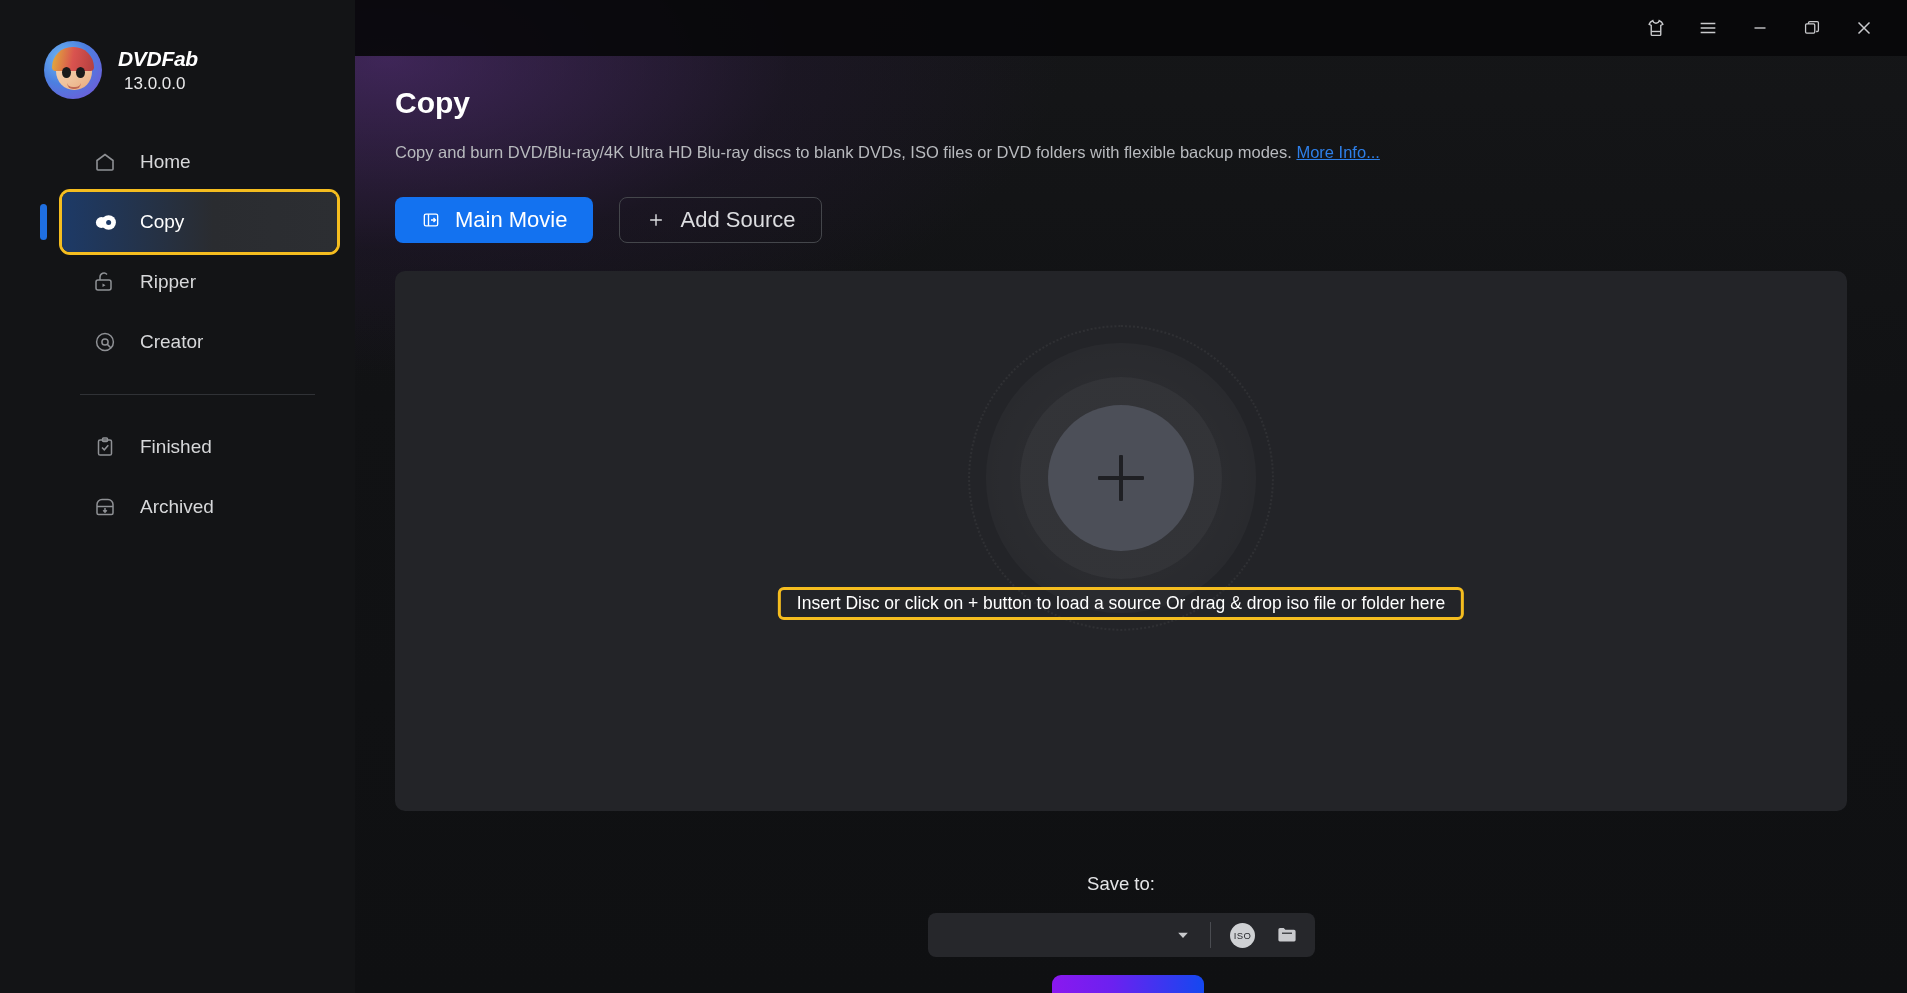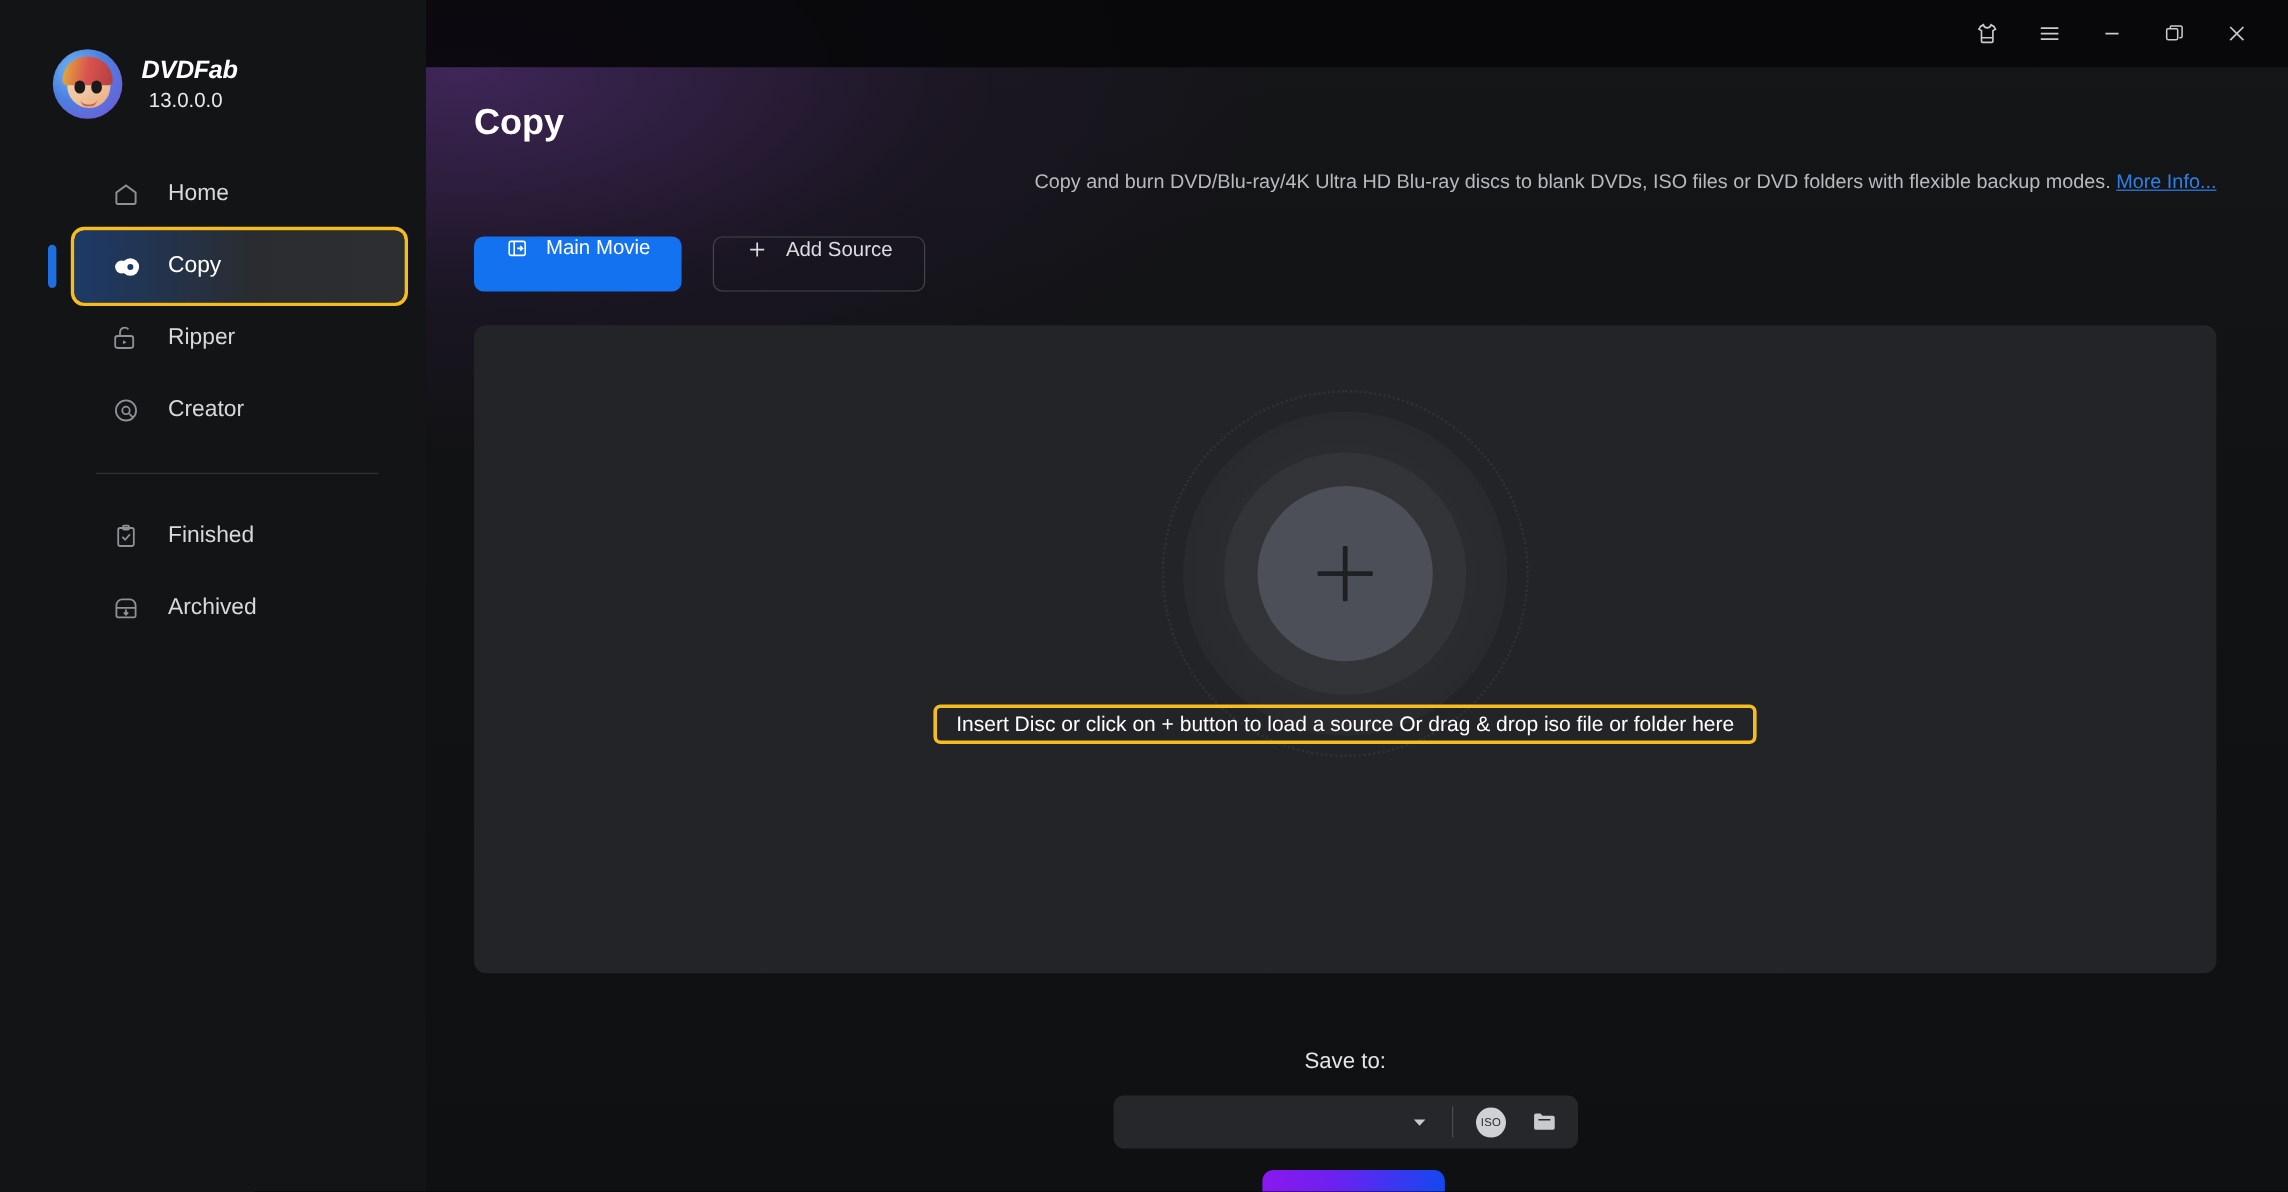--- a/index.html
+++ b/index.html
@@ -162,36 +162,35 @@
     color: #ffffff;
     font-size: 30px;
     font-weight: bold;
     margin-bottom: 22px;
   }
   .page-desc {
     color: #b8babe;
     font-size: 16.5px;
     margin-bottom: 34px;
     line-height: 1.3;
-    text-align: right;
   }
   .page-desc a {
     color: #2e7fe8;
     text-decoration: underline;
   }
 
   .btn-row { display: flex; gap: 26px; margin-bottom: 28px; }
   .btn {
     height: 46px;
     display: inline-flex;
-    align-items: flex-start;
+    align-items: center;
     gap: 14px;
     padding: 0 26px;
     border-radius: 8px;
-    font-size: 17px;
+    font-size: 22px;
     cursor: pointer;
     user-select: none;
   }
   .btn-primary {
     background: #1372f0;
     color: #ffffff;
   }
   .btn-ghost {
     background: transparent;
     color: #dcdde0;

